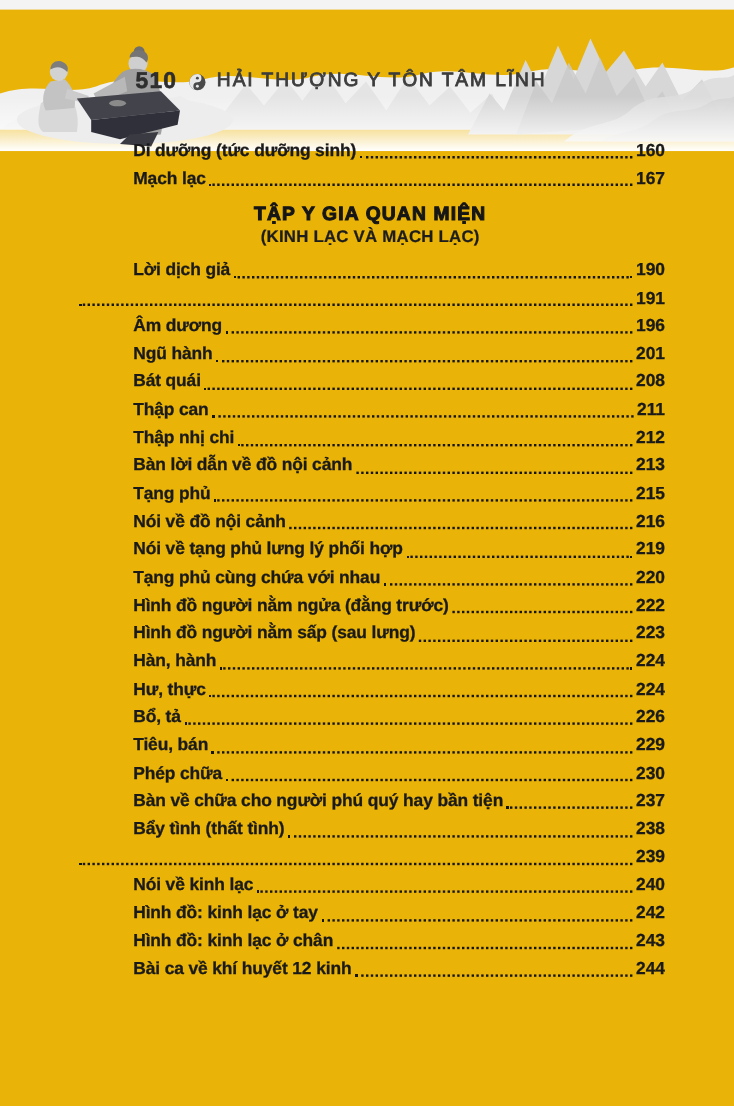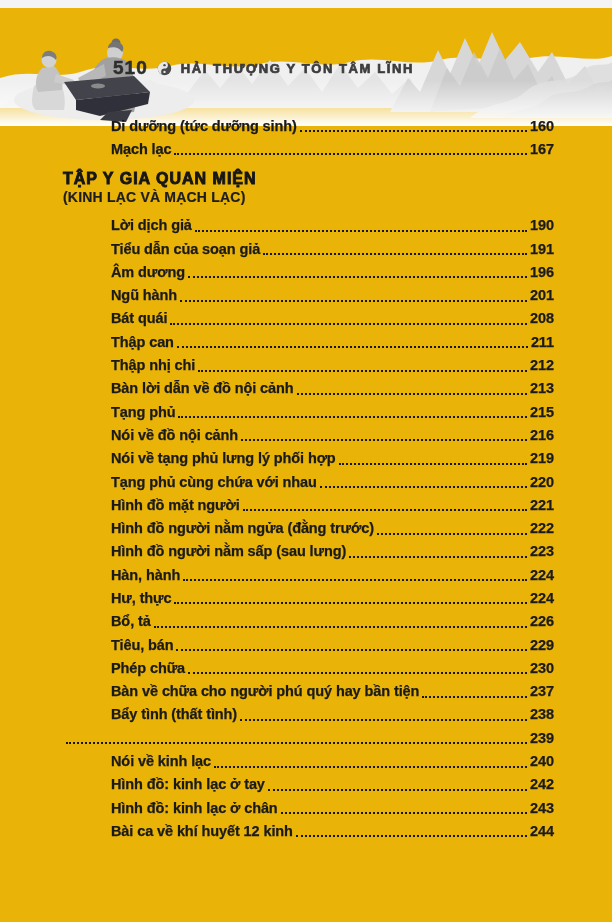--- a/index.html
+++ b/index.html
@@ -25,21 +25,21 @@
     position:absolute; top:49px; left:113px;
     display:flex; align-items:center; gap:9px;
     white-space:nowrap;
   }
   .page-num {
     font-size:19px; font-weight:bold; color:#2e2e2e;
     -webkit-text-stroke:0.5px #2e2e2e; letter-spacing:1px;
   }
   .yinyang { width:15px; height:15px; display:block; }
   .book-title {
-    font-size:13px; font-weight:bold; color:#3d3d3d;
+    font-size:16px; font-weight:normal; color:#3d3d3d;
     -webkit-text-stroke:0.7px #3d3d3d; letter-spacing:1.6px;
   }
   
   .toc {
     position:absolute; left:63px; right:58px; top:106px;
   }
   .toc-row {
     height:23.3px;
     display:flex; align-items:center;
     font-size:14.5px; font-weight:bold;
@@ -48,20 +48,21 @@
   }
   .toc-row .t { flex:0 0 auto;padding-left:48px; }
   .toc-row .dots {
     flex:1 1 auto;
     height:13px;
     border-bottom:2px dotted #161616;
     margin:0 3px;
   }
   .toc-row .p { flex:0 0 auto; }
   .section-head {
+    text-align:center;
     padding-top:8px; padding-bottom:7px;
   }
   .section-title {
     font-size:16px; font-weight:bold; letter-spacing:1px;
     color:#161616; -webkit-text-stroke:0.9px #161616;
     line-height:19px;
   }
   .section-subtitle {
     font-size:14px; font-weight:bold; letter-spacing:0.2px;
     color:#1d1d1d; -webkit-text-stroke:0.2px #1d1d1d;
@@ -158,21 +159,20 @@
     </div>
 
     <div id="main-entries">
   <div class="toc-row">
     <span class="t">Lời dịch giả</span>
     <span class="dots"></span>
     <span class="p">190</span>
   </div>
 
   <div class="toc-row">
-    <span class="t">Tiểu dẫn của soạn giả</span>
     <span class="dots"></span>
     <span class="p">191</span>
   </div>
 
   <div class="toc-row">
     <span class="t">Âm dương</span>
     <span class="dots"></span>
     <span class="p">196</span>
   </div>
 
@@ -223,25 +223,20 @@
     <span class="dots"></span>
     <span class="p">219</span>
   </div>
 
   <div class="toc-row">
     <span class="t">Tạng phủ cùng chứa với nhau</span>
     <span class="dots"></span>
     <span class="p">220</span>
   </div>
 
-  <div class="toc-row">
-    <span class="t">Hình đồ mặt người</span>
-    <span class="dots"></span>
-    <span class="p">221</span>
-  </div>
 
   <div class="toc-row">
     <span class="t">Hình đồ người nằm ngửa (đằng trước)</span>
     <span class="dots"></span>
     <span class="p">222</span>
   </div>
 
   <div class="toc-row">
     <span class="t">Hình đồ người nằm sấp (sau lưng)</span>
     <span class="dots"></span>

